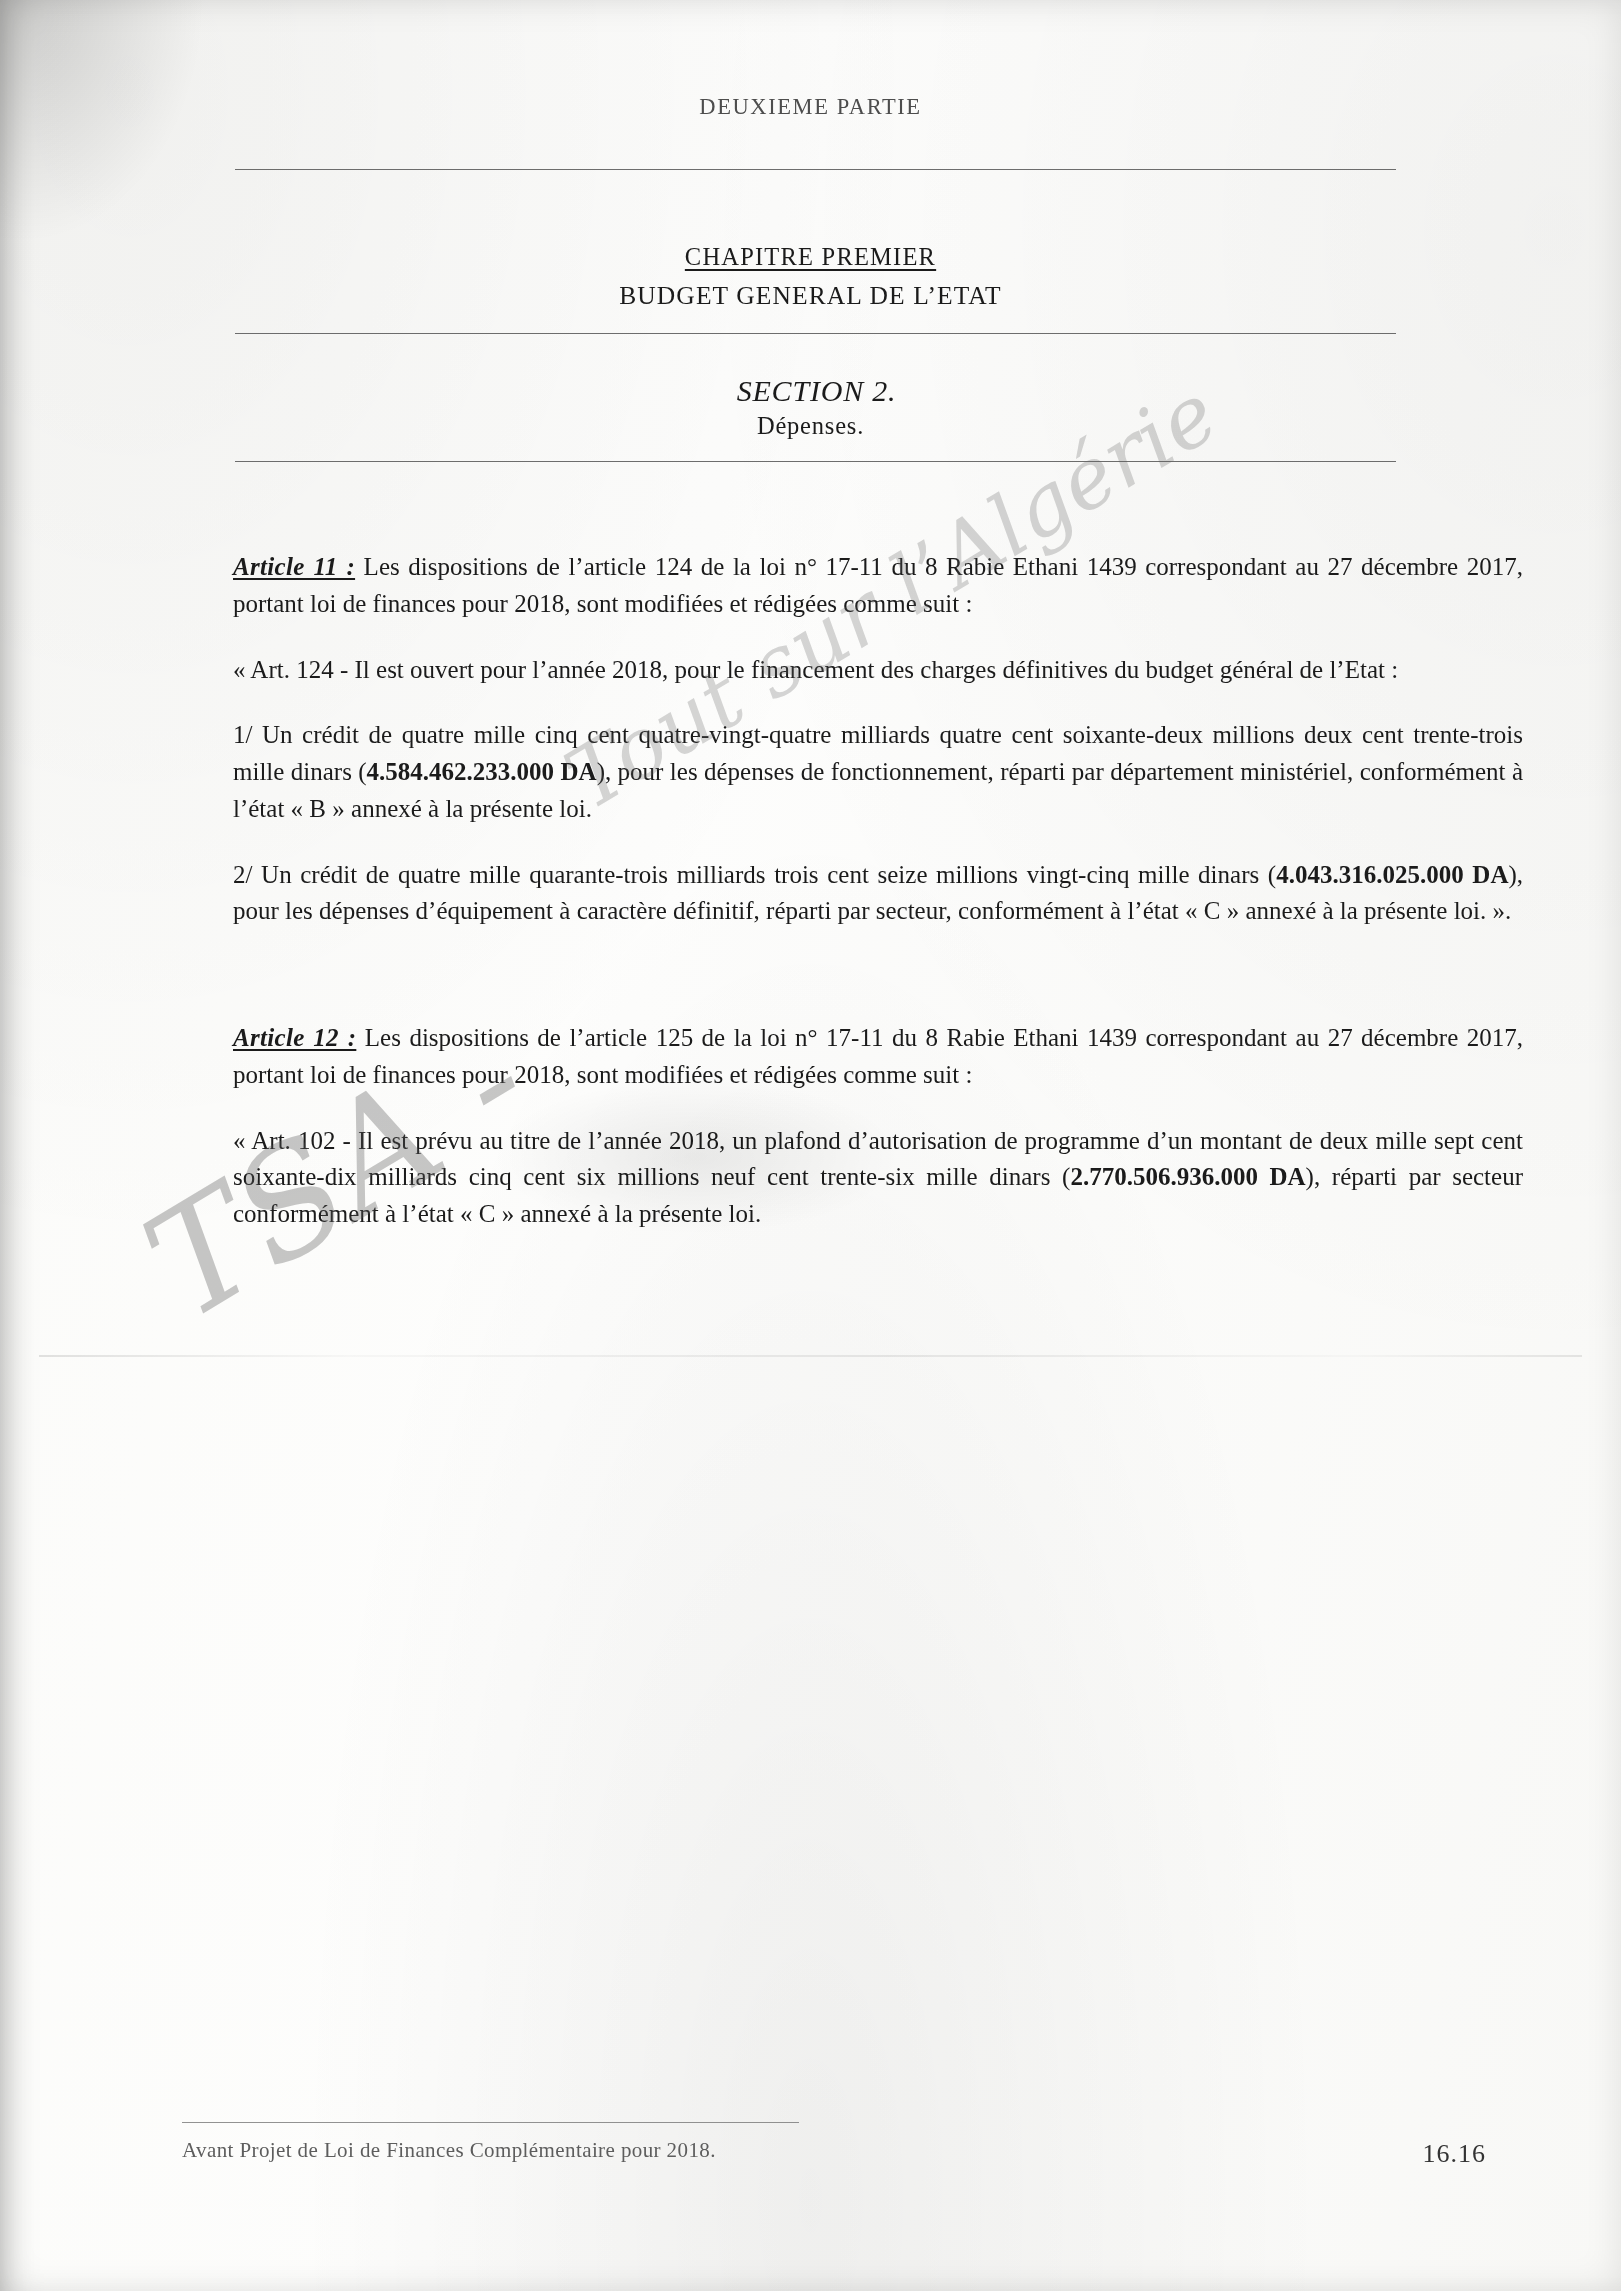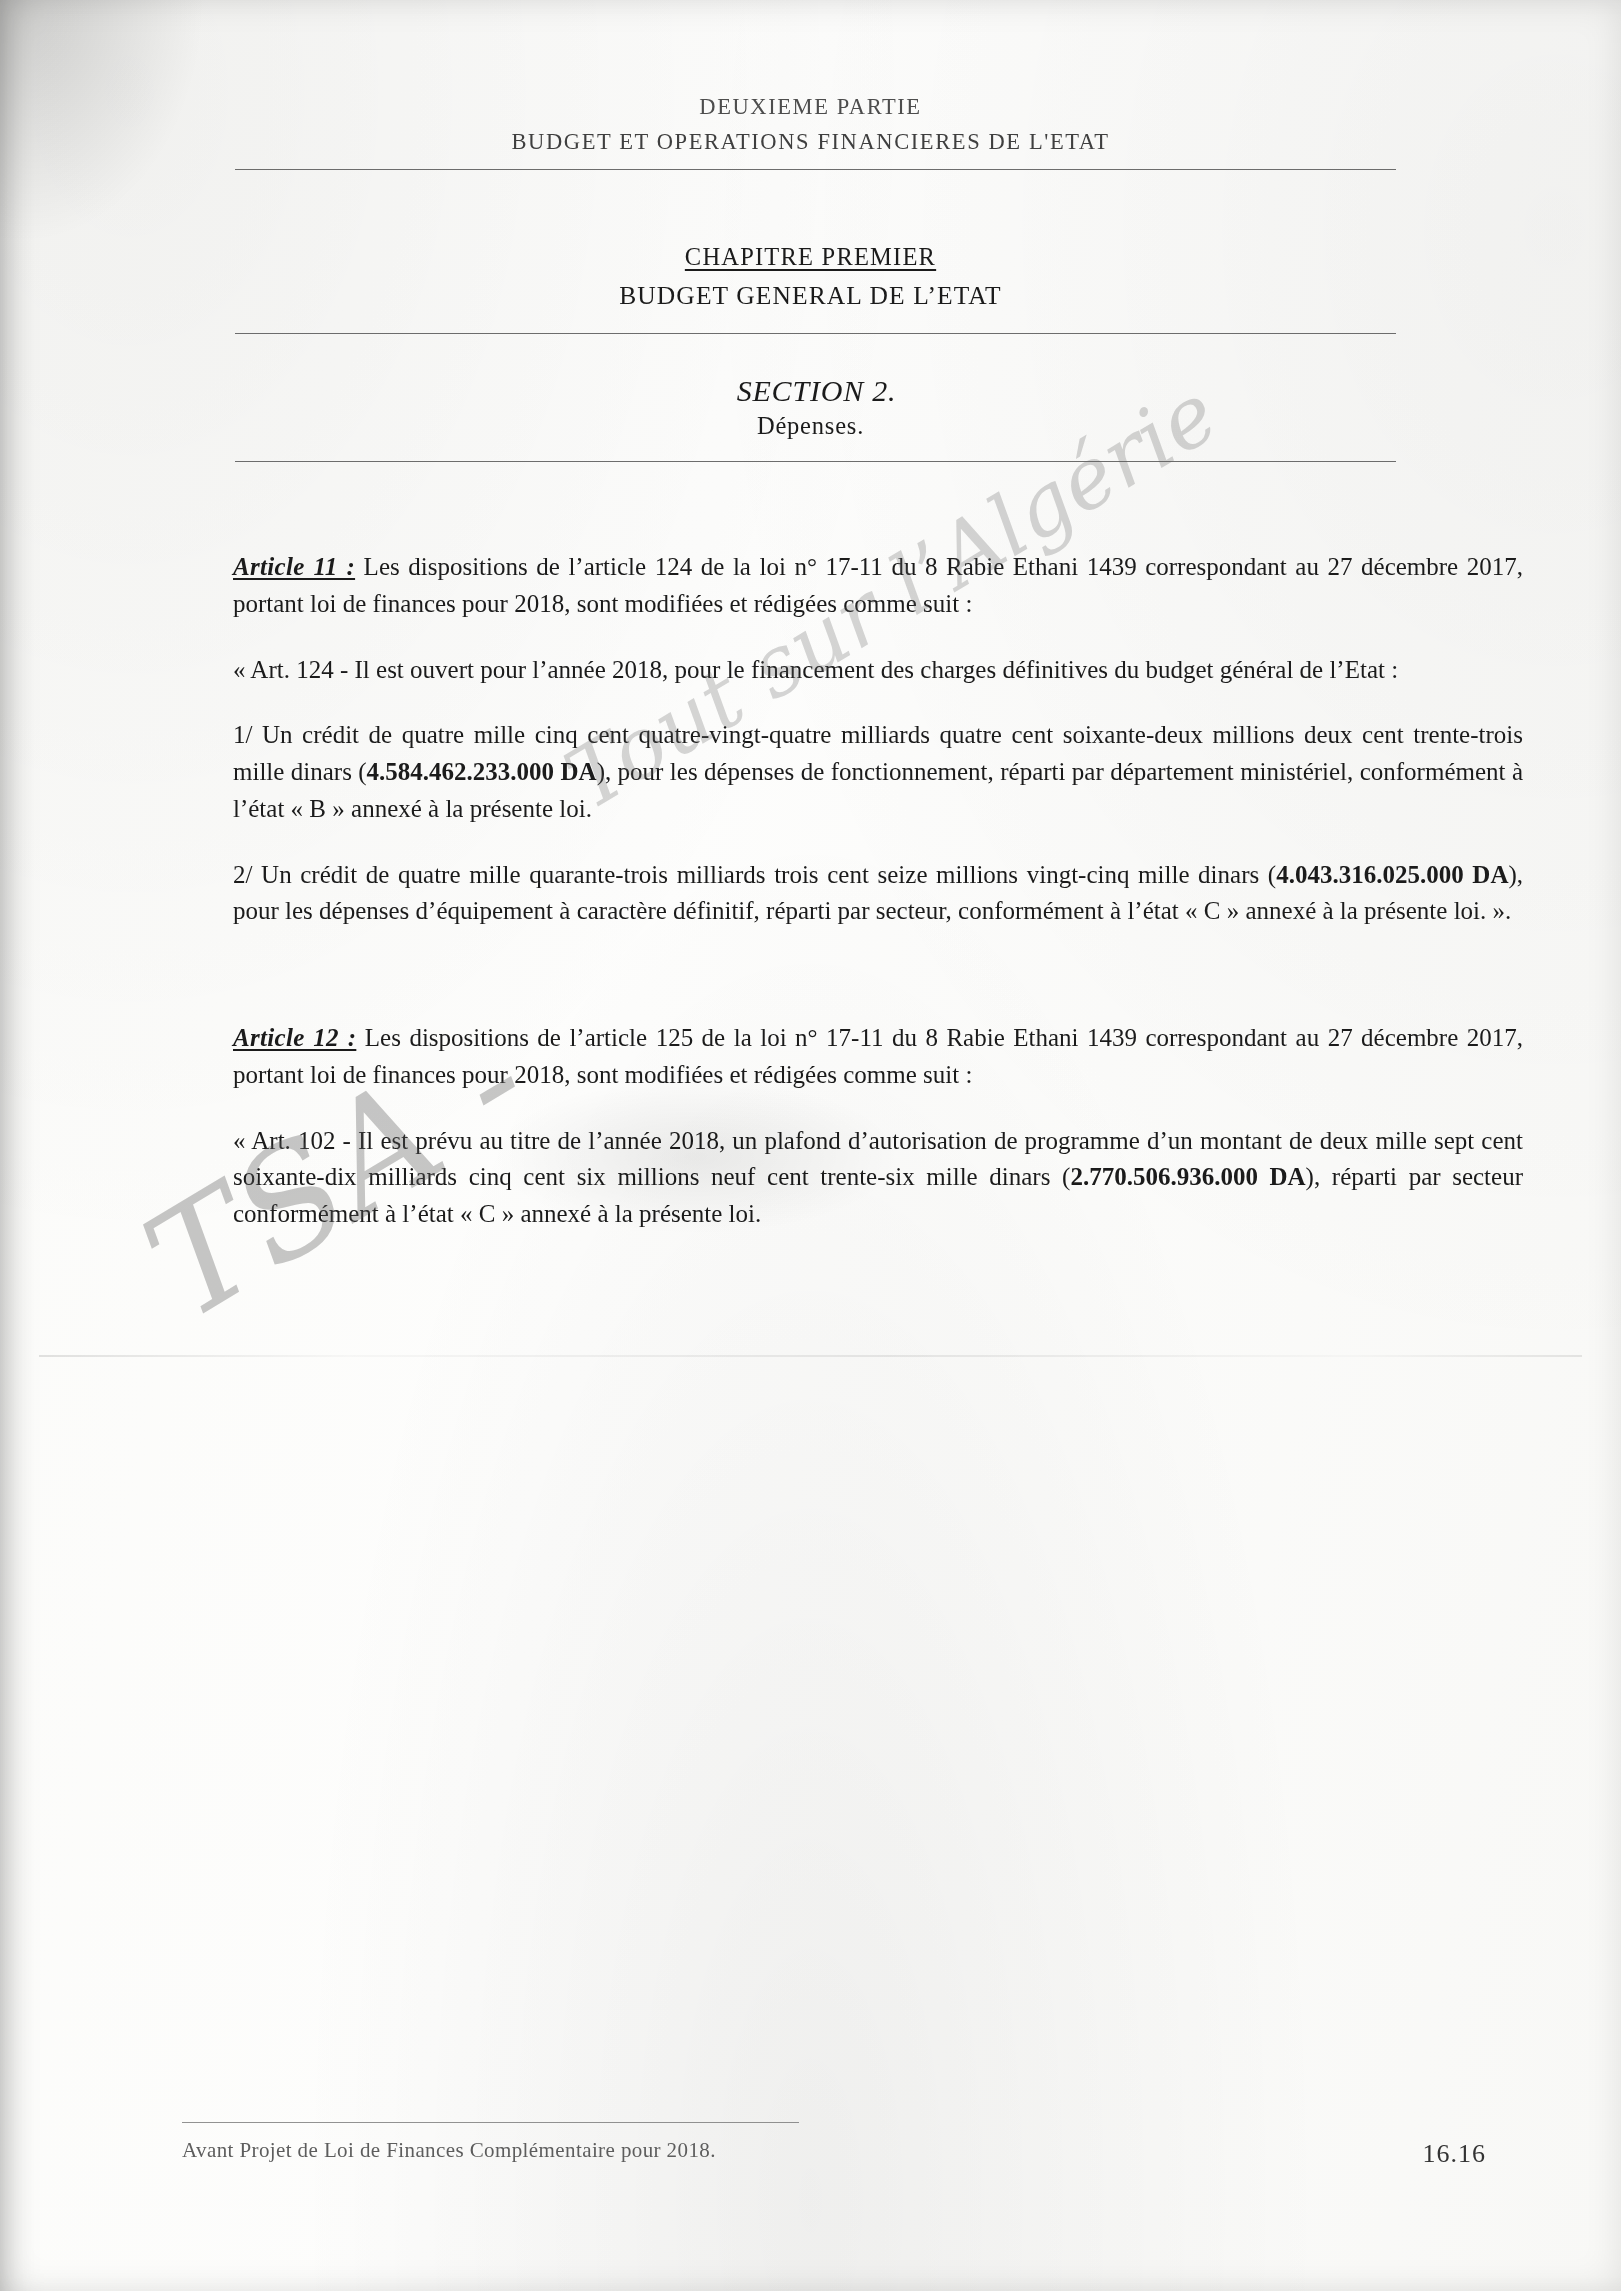--- a/index.html
+++ b/index.html
@@ -213,21 +213,20 @@
 </style>
 </head>
 <body>
 
 <div class="page">
   <div class="scan-tint"></div>
 
   <div class="content">
 
     <div class="hdr hdr-line1">DEUXIEME PARTIE</div>
-    <div class="hdr hdr-line2">BUDGET ET OPERATIONS FINANCIERES DE L'ETAT</div>
     <div class="rule r1"></div>
 
     <div class="chap1">CHAPITRE PREMIER</div>
     <div class="chap2">BUDGET GENERAL DE L’ETAT</div>
     <div class="rule r2"></div>
 
     <div class="section-l1">SECTION 2.</div>
     <div class="section-l2">Dépenses.</div>
     <div class="rule r3"></div>
 

